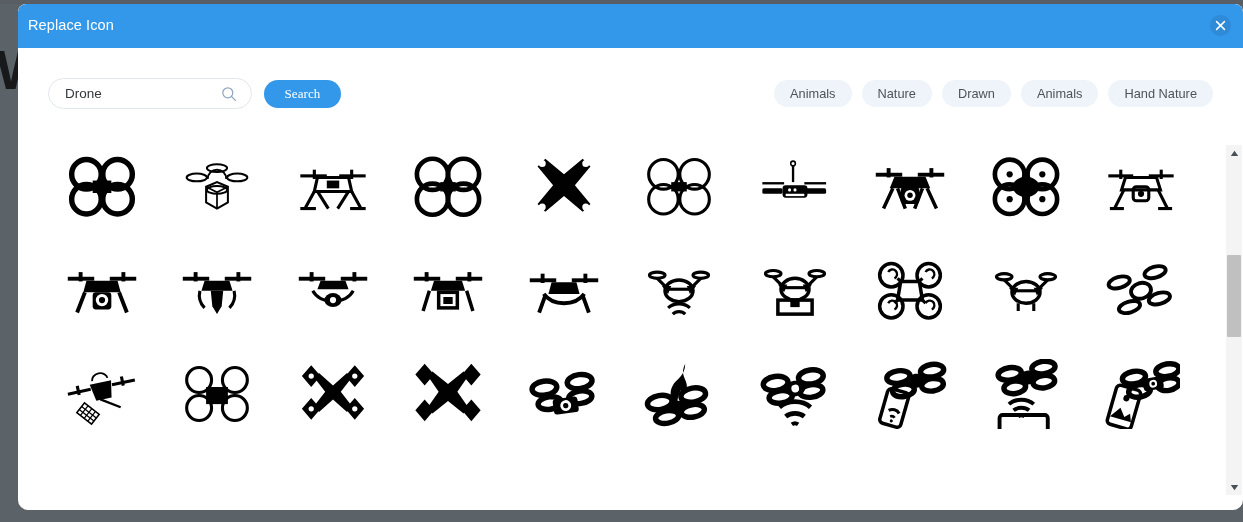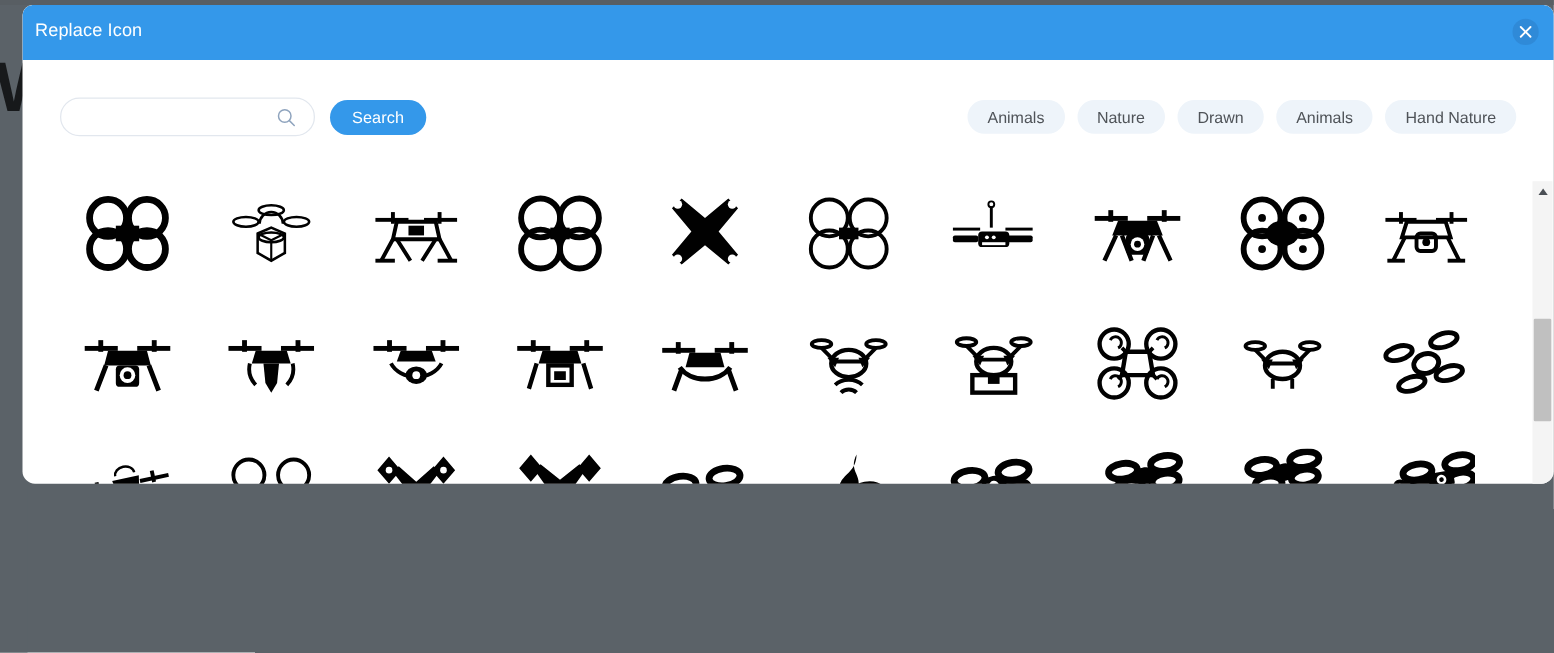--- a/index.html
+++ b/index.html
@@ -24,21 +24,21 @@
   #bg-glyph {
     position: absolute; left: -4px; top: 42px;
     font-size: 56px; font-weight: bold; color: #17191b;
     line-height: 1; letter-spacing: -6px;
   }
 
   
   #dialog {
     position: absolute;
     left: 18px; top: 4px;
-    width: 1225px; height: 383px;
+    width: 1225px; height: 506px;
     background: #ffffff;
     border-radius: 8px 8px 10px 10px;
     overflow: hidden;
   }
 
   
   #dialog-header {
     position: relative;
     height: 44px;
     background: #3498ea;
@@ -91,21 +91,21 @@
   #search-input::placeholder { color: #b9bfc6; }
   #search-icon {
     position: absolute; right: 14px; top: 7px;
     width: 16px; height: 16px;
   }
   #search-button {
     width: 77px; height: 28px;
     border: none; border-radius: 14px;
     background: #3498ea;
     color: #fff;
-    font-family: Liberation Sans, sans-serif;
+    font-family: Liberation Serif, serif;
     font-size: 13px;
     cursor: pointer;
     letter-spacing: .1px;
   }
 
   #filters {
     position: absolute;
     right: 30px; top: 32px;
     display: flex; align-items: center; gap: 10px;
   }
@@ -181,20 +181,21 @@
     <div id="close-button">
       <svg width="11" height="11" viewBox="0 0 11 11" aria-hidden="true">
         <path d="M1.6 1.6 L9.4 9.4 M9.4 1.6 L1.6 9.4" stroke="#ffffff" stroke-width="1.5" stroke-linecap="round"></path>
       </svg>
     </div>
   </div>
 
   <div id="toolbar">
     <div id="search-wrap">
       <div id="search-field">
+        <input id="search-input" type="text" value="Drone" style="">
         <span id="search-icon">
           <svg width="16" height="16" viewBox="0 0 16 16" aria-hidden="true">
             <circle cx="6.8" cy="6.8" r="5" fill="none" stroke="#8fa4be" stroke-width="1.2"></circle>
             <path d="M10.5 10.5 L14.4 14.4" stroke="#8fa4be" stroke-width="1.2" stroke-linecap="round"></path>
           </svg>
         </span>
       </div>
       <button id="search-button">Search</button>
     </div>
 

